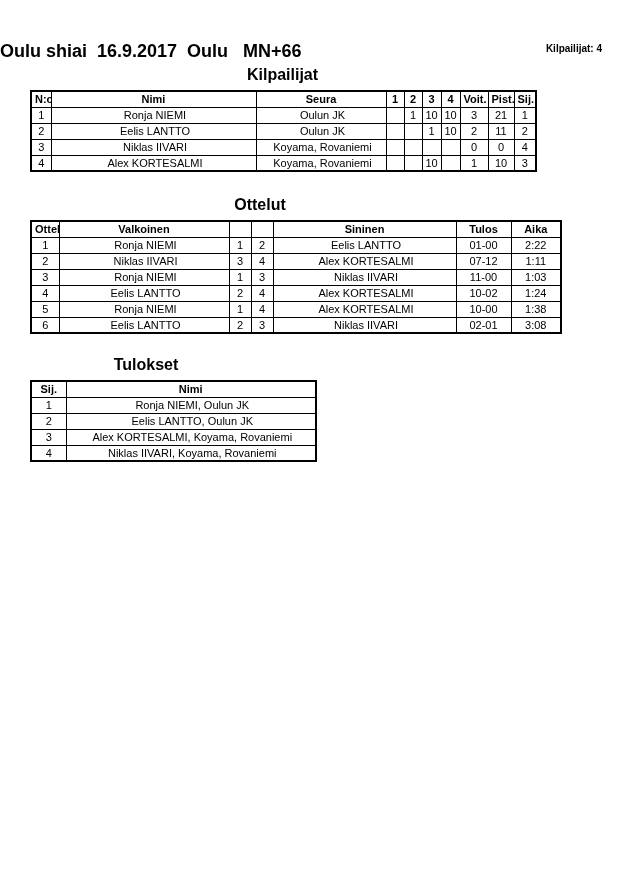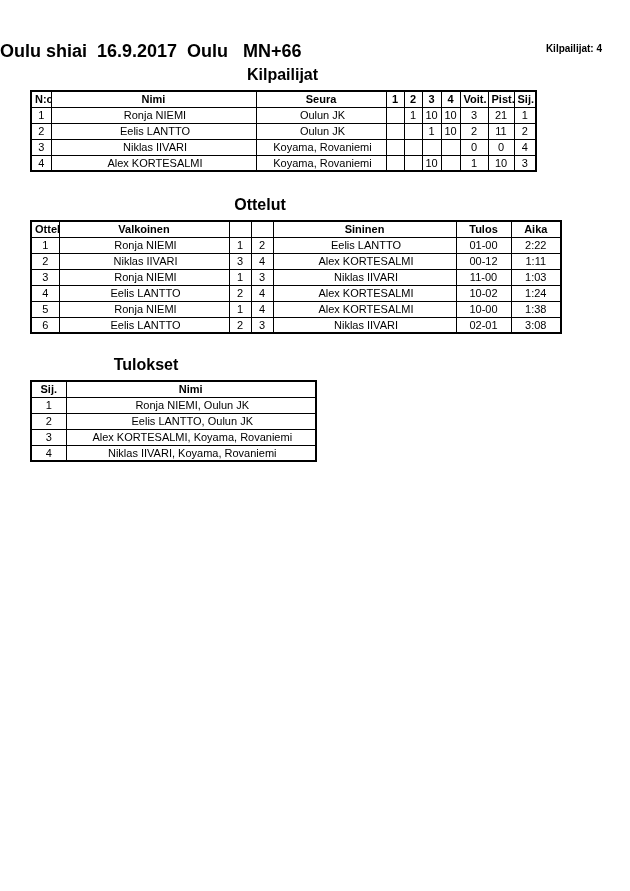--- a/index.html
+++ b/index.html
@@ -180,21 +180,21 @@
           <td class="l">Eelis LANTTO</td>
           <td>01-00</td>
           <td>2:22</td>
         </tr>
         <tr>
           <td>2</td>
           <td class="l">Niklas IIVARI</td>
           <td>3</td>
           <td>4</td>
           <td class="l">Alex KORTESALMI</td>
-          <td>00-12</td>
+          <td>07-12</td>
           <td>1:11</td>
         </tr>
         <tr>
           <td>3</td>
           <td class="l">Ronja NIEMI</td>
           <td>1</td>
           <td>3</td>
           <td class="l">Niklas IIVARI</td>
           <td>11-00</td>
           <td>1:03</td>

